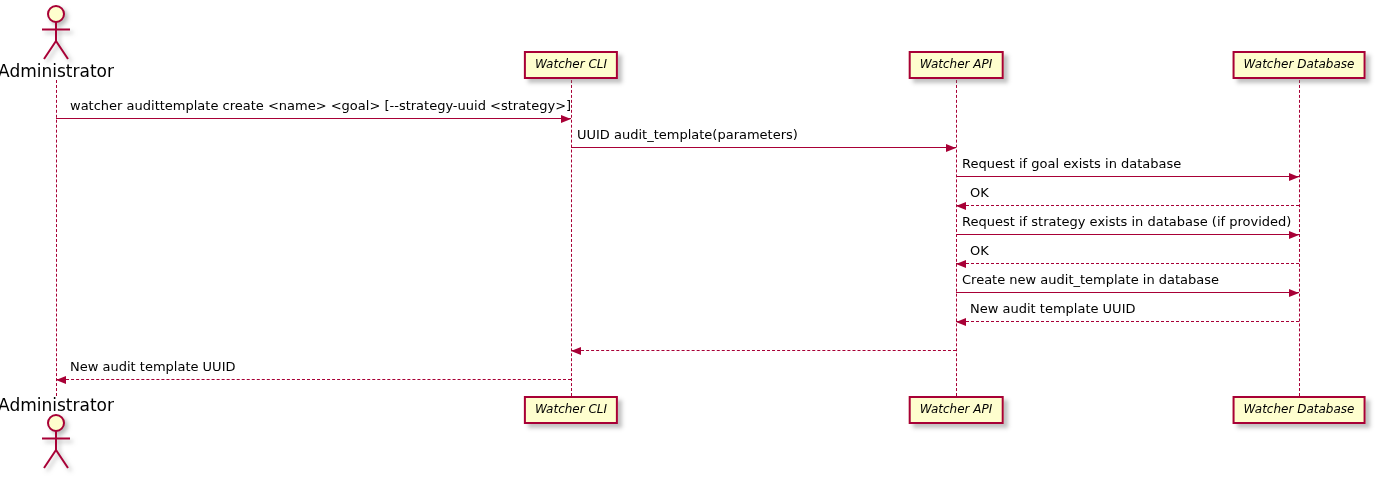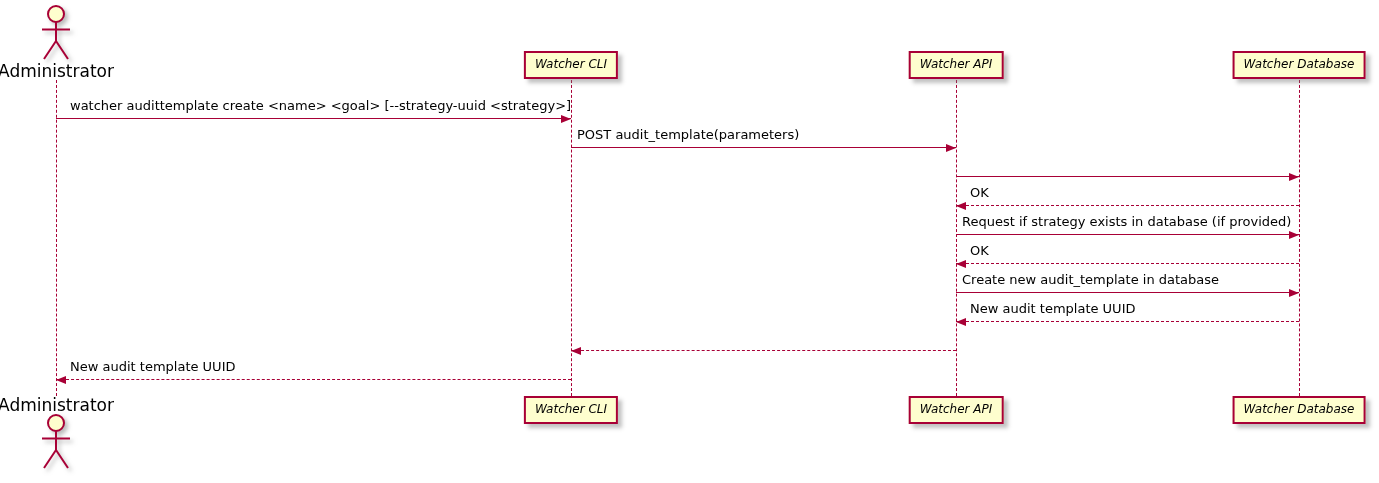--- a/index.html
+++ b/index.html
@@ -96,23 +96,24 @@
         <line x1="22" y1="18" x2="22" y2="37" stroke="#A80036" stroke-width="2"></line>
         <line x1="8" y1="25.5" x2="36" y2="25.5" stroke="#A80036" stroke-width="2"></line>
         <line x1="22" y1="37" x2="10" y2="55" stroke="#A80036" stroke-width="2"></line>
         <line x1="22" y1="37" x2="34" y2="55" stroke="#A80036" stroke-width="2"></line>
       </svg></div>
     <div class="msg-line solid" style="left: 56px; top: 118px; width: 515px;"></div>
     <div class="msg-arrow right" style="left: 561px; top: 114.5px;"></div>
     <div class="msg-label" style="left: 70px; top: 98px;">watcher audittemplate create &lt;name&gt; &lt;goal&gt; [--strategy-uuid &lt;strategy&gt;]</div>
     <div class="msg-line solid" style="left: 571px; top: 147px; width: 385px;"></div>
     <div class="msg-arrow right" style="left: 946px; top: 143.5px;"></div>
-    <div class="msg-label" style="left: 577px; top: 127px;">POST audit_template(parameters)</div>
+    <div class="msg-label" style="left: 577px; top: 127px;">UUID audit_template(parameters)</div>
     <div class="msg-line solid" style="left: 956px; top: 176px; width: 343px;"></div>
     <div class="msg-arrow right" style="left: 1289px; top: 172.5px;"></div>
+    <div class="msg-label" style="left: 962px; top: 156px;">Request if goal exists in database</div>
     <div class="msg-line dashed" style="left: 956px; top: 205px; width: 343px;"></div>
     <div class="msg-arrow left" style="left: 956px; top: 201.5px;"></div>
     <div class="msg-label" style="left: 970px; top: 185px;">OK</div>
     <div class="msg-line solid" style="left: 956px; top: 234px; width: 343px;"></div>
     <div class="msg-arrow right" style="left: 1289px; top: 230.5px;"></div>
     <div class="msg-label" style="left: 962px; top: 214px; text-align: right;">Request if strategy exists in database (if provided)</div>
     <div class="msg-line dashed" style="left: 956px; top: 263px; width: 343px;"></div>
     <div class="msg-arrow left" style="left: 956px; top: 259.5px;"></div>
     <div class="msg-label" style="left: 970px; top: 243px;">OK</div>
     <div class="msg-line solid" style="left: 956px; top: 292px; width: 343px;"></div>

